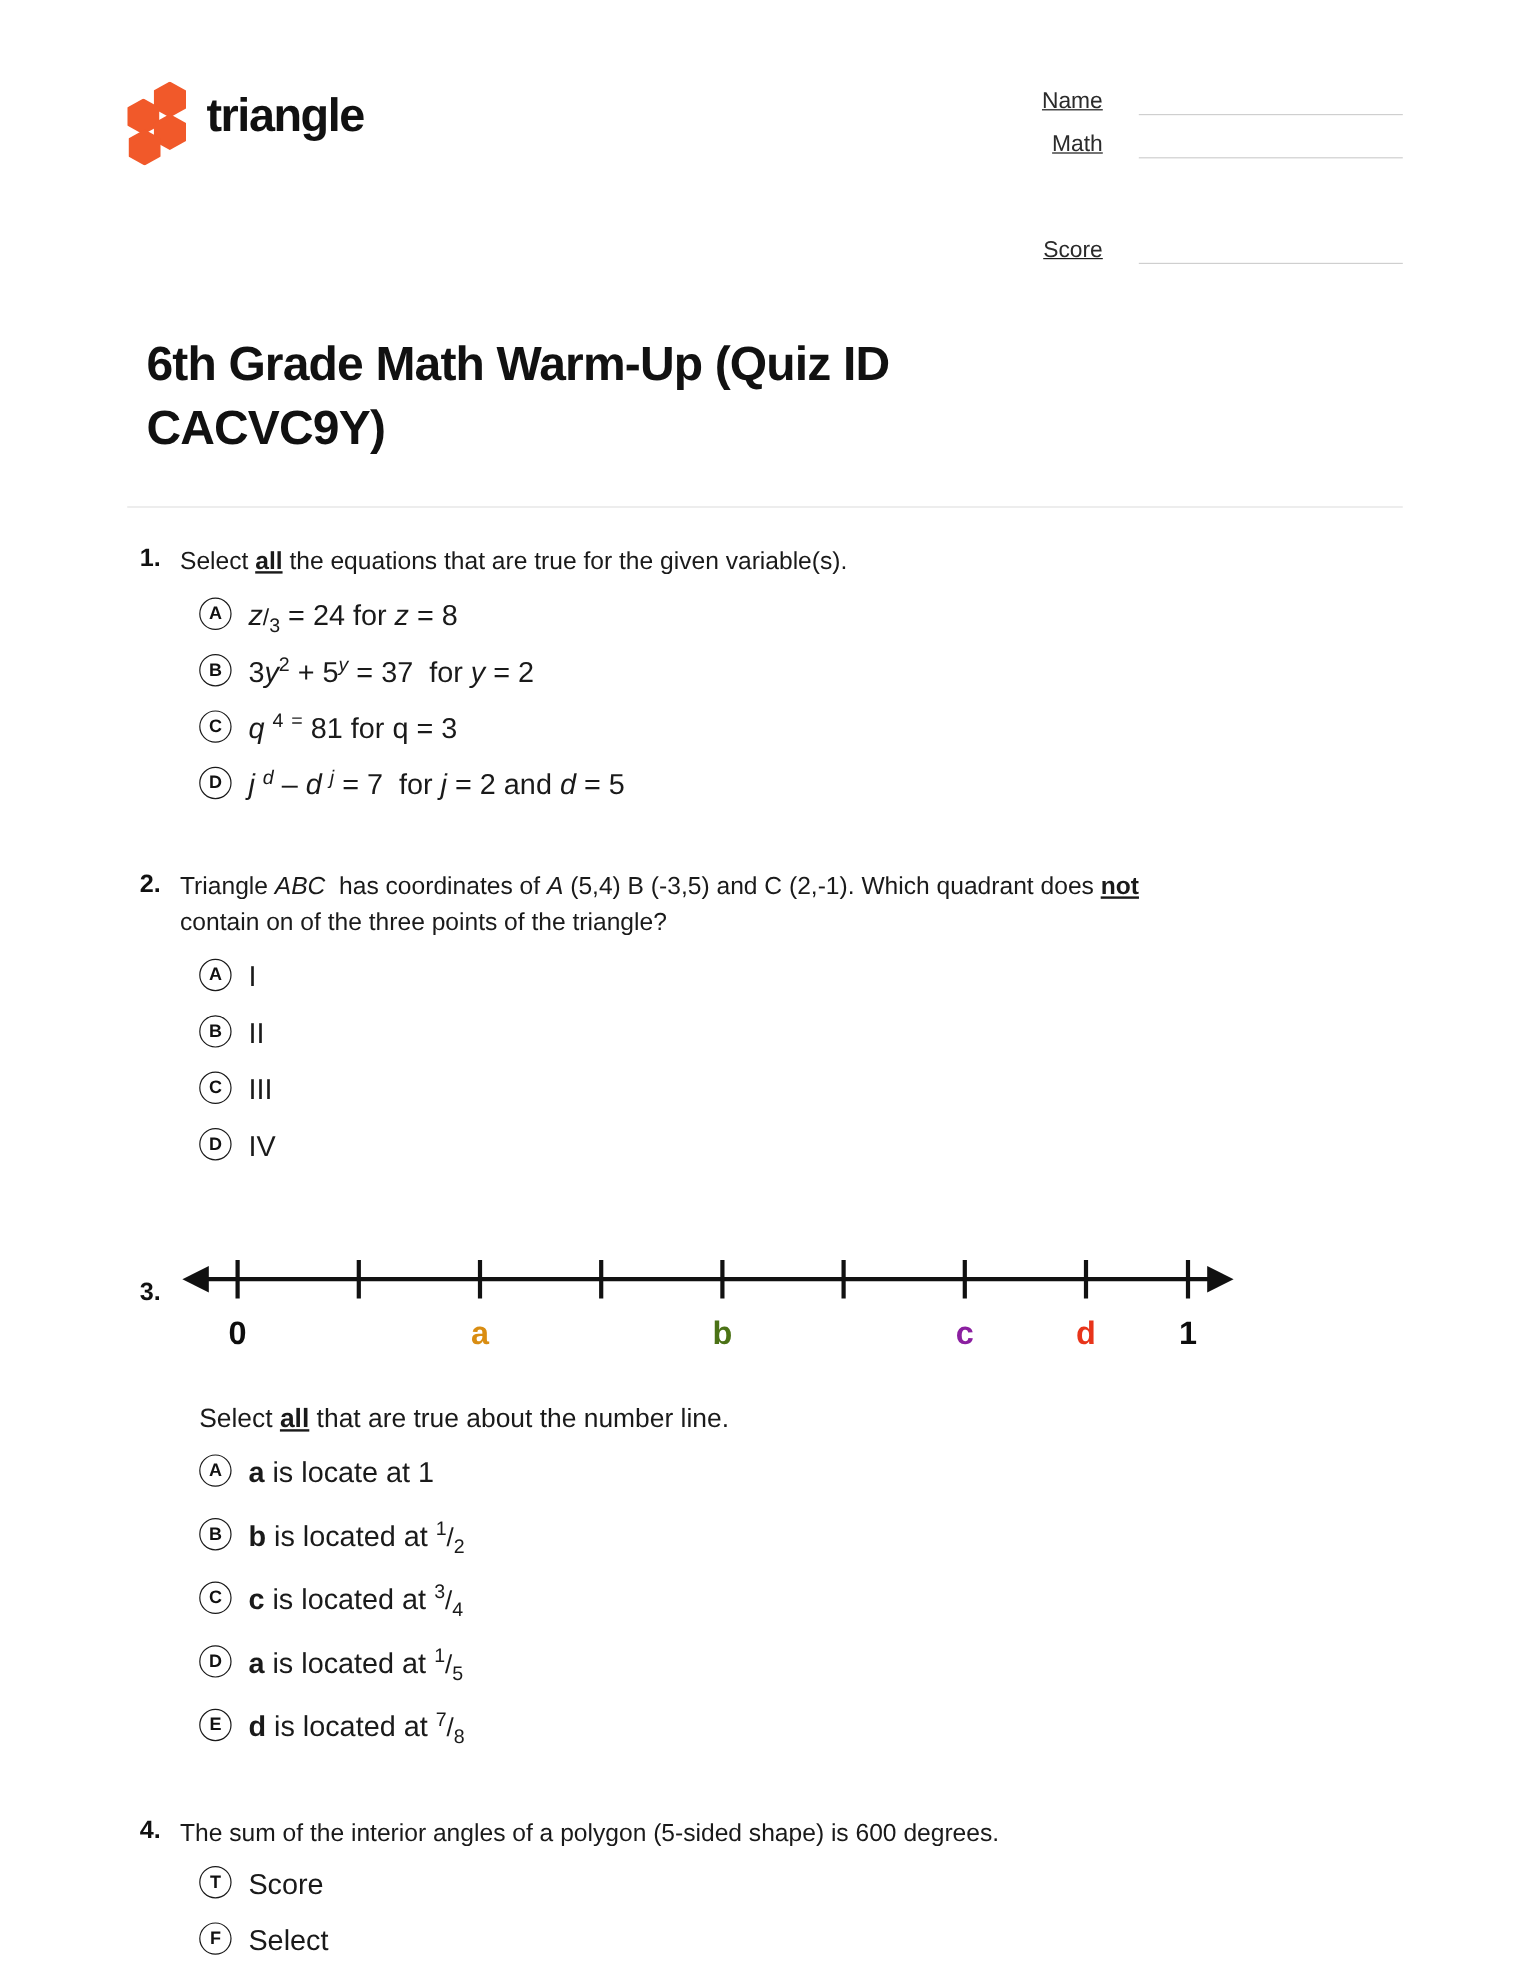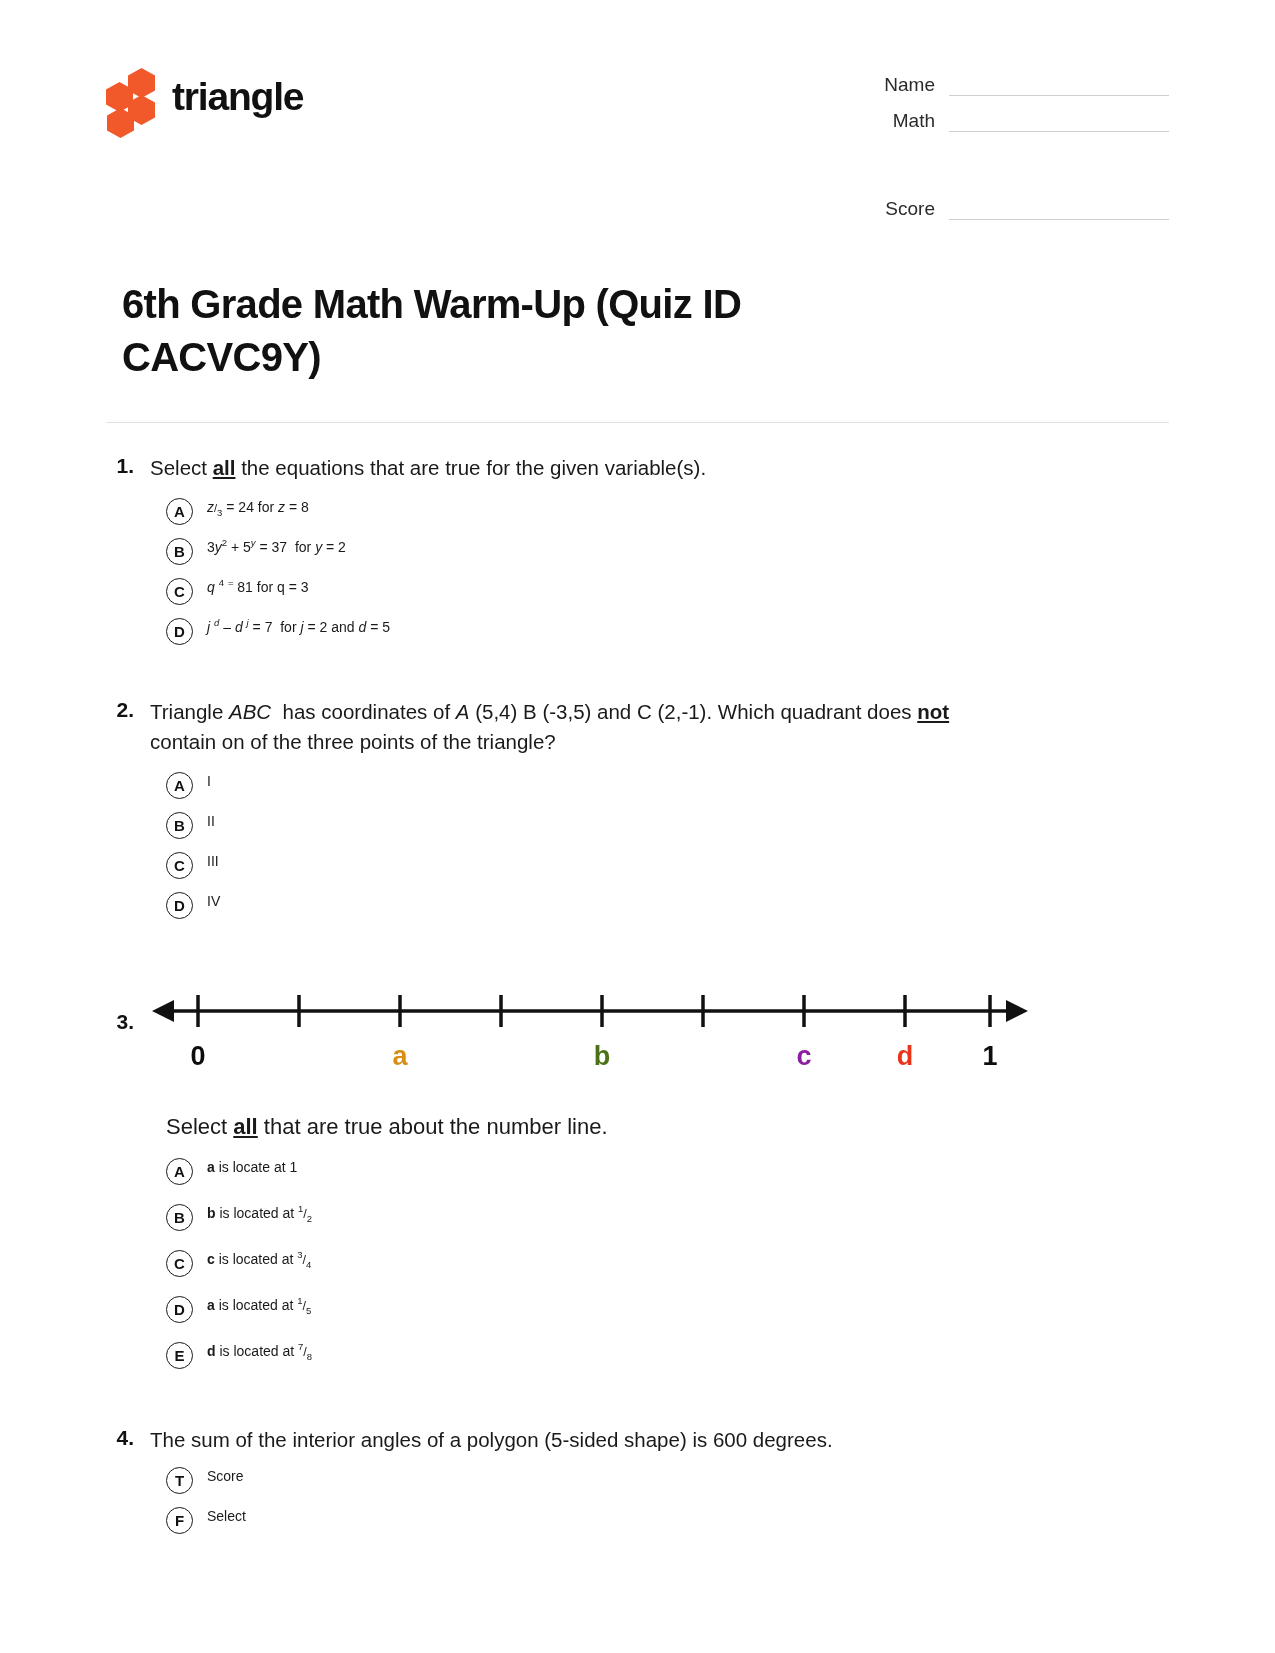--- a/index.html
+++ b/index.html
@@ -37,22 +37,23 @@
     letter-spacing: -1.2px;
     color: #111111;
     line-height: 1;
   }
 
   .fields { width: 320px; padding-top: 14px; }
   .field-row {
     display: flex;
     align-items: flex-end;
     justify-content: flex-end;
-    gap: 14px;
+    gap: 30px;
     margin-bottom: 14px;
+    text-decoration: underline;
   }
   .field-label { font-size: 19px; color: #2b2b2b; white-space: nowrap; }
   .field-line { width: 220px; border-bottom: 1.6px solid #cfcfcf; height: 22px; }
   .field-row.score { margin-top: 66px; }
 
   
   .title-wrap { padding: 28px 106px 0 106px; }
   .quiz-title {
     font-size: 40px;
     font-weight: bold;
@@ -100,21 +101,21 @@
     width: 27px; height: 27px;
     min-width: 27px;
     border: 1.8px solid #1a1a1a;
     border-radius: 50%;
     display: flex; align-items: center; justify-content: center;
     font-size: 15px; font-weight: bold;
     color: #111;
     margin-top: 2px;
   }
   .opt-text {
-    font-size: 14px;
+    font-size: 24px;
     line-height: 1.45;
     color: #1a1a1a;
     padding-top: 1px;
   }
   .opt-text b { font-weight: bold; }
   .opt-text i { font-style: italic; }
   sup { font-size: 0.68em; vertical-align: super; line-height: 0; }
   sub { font-size: 0.68em; vertical-align: sub; line-height: 0; }
 
   .q-subtext {

